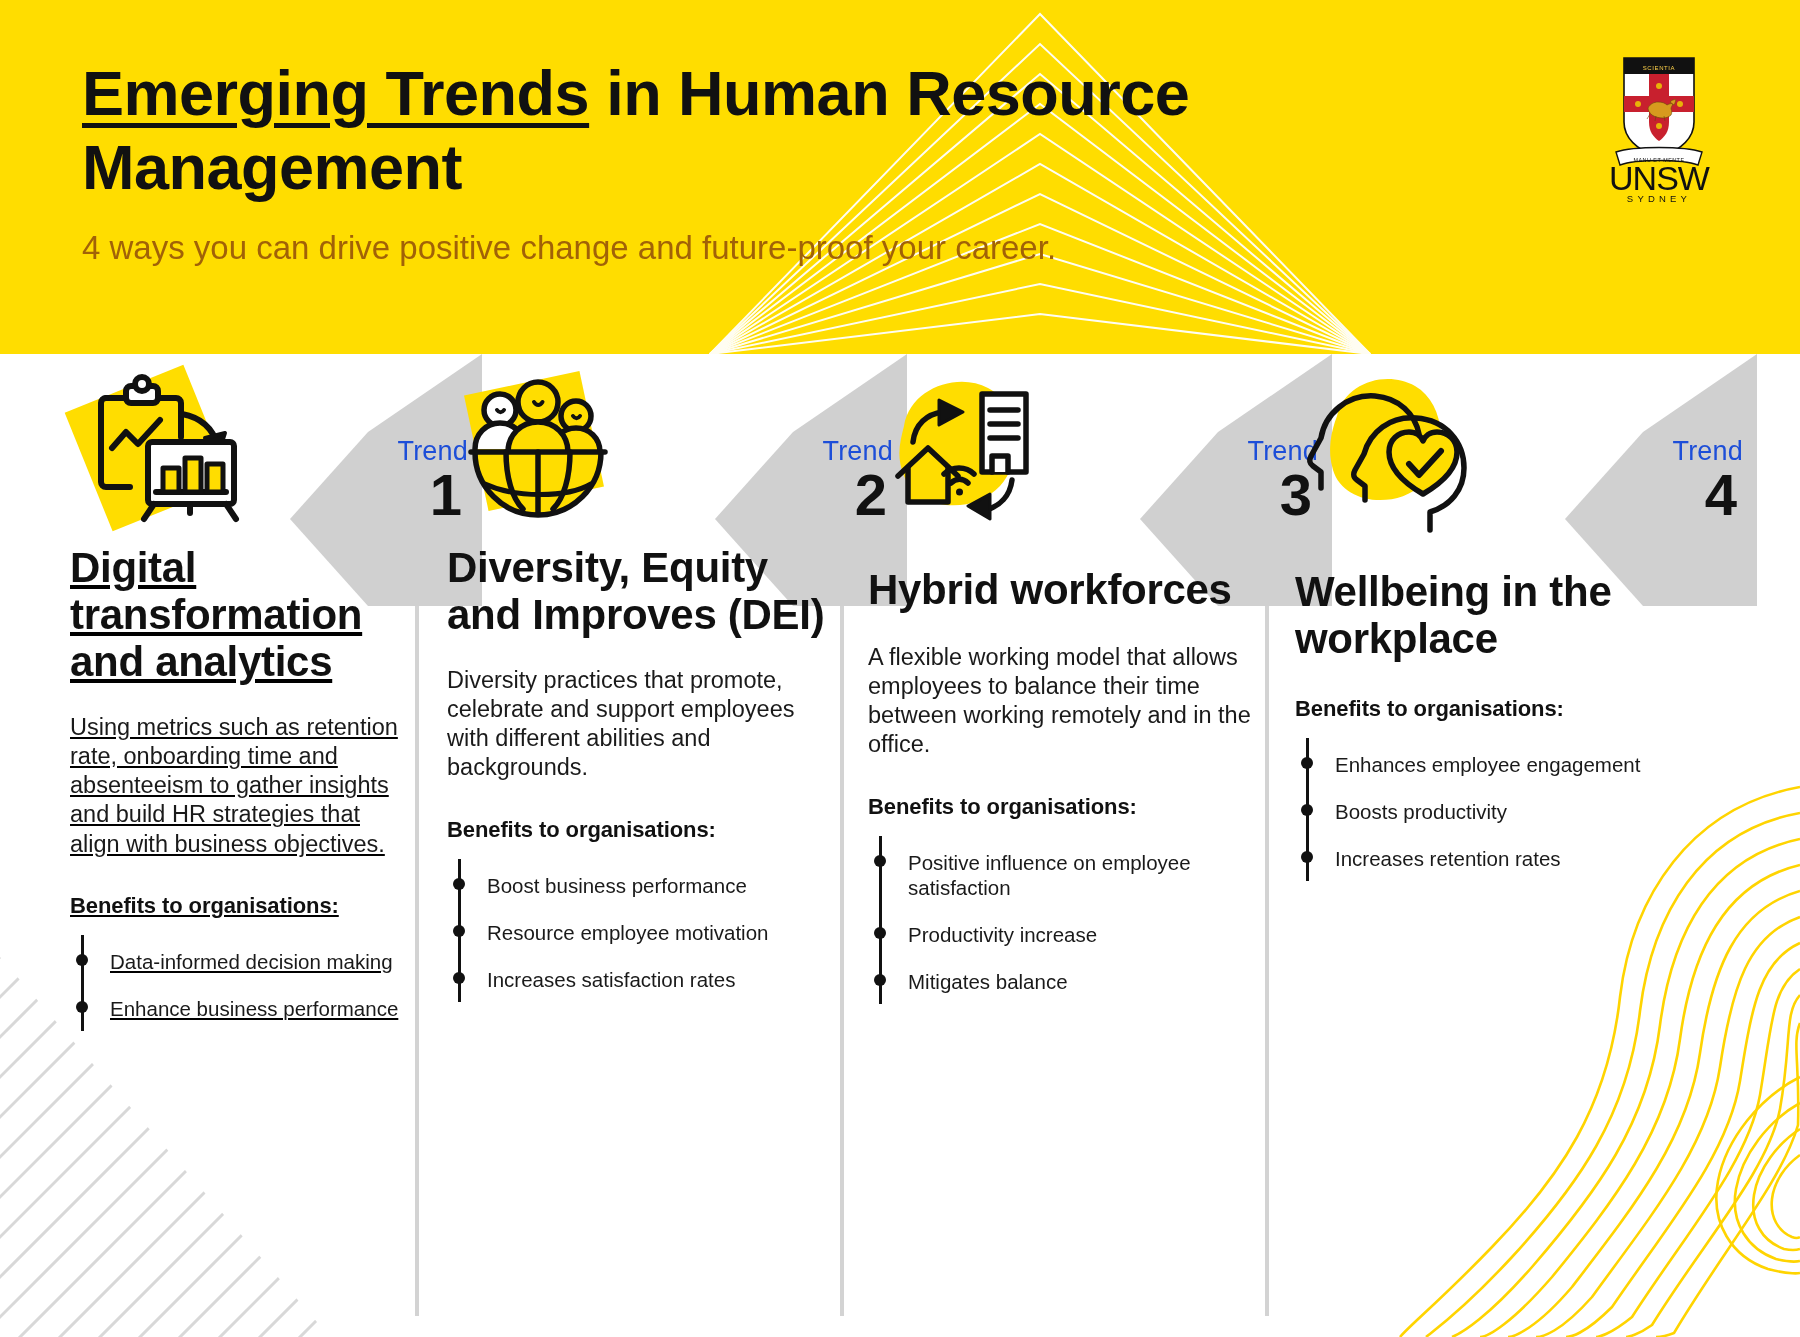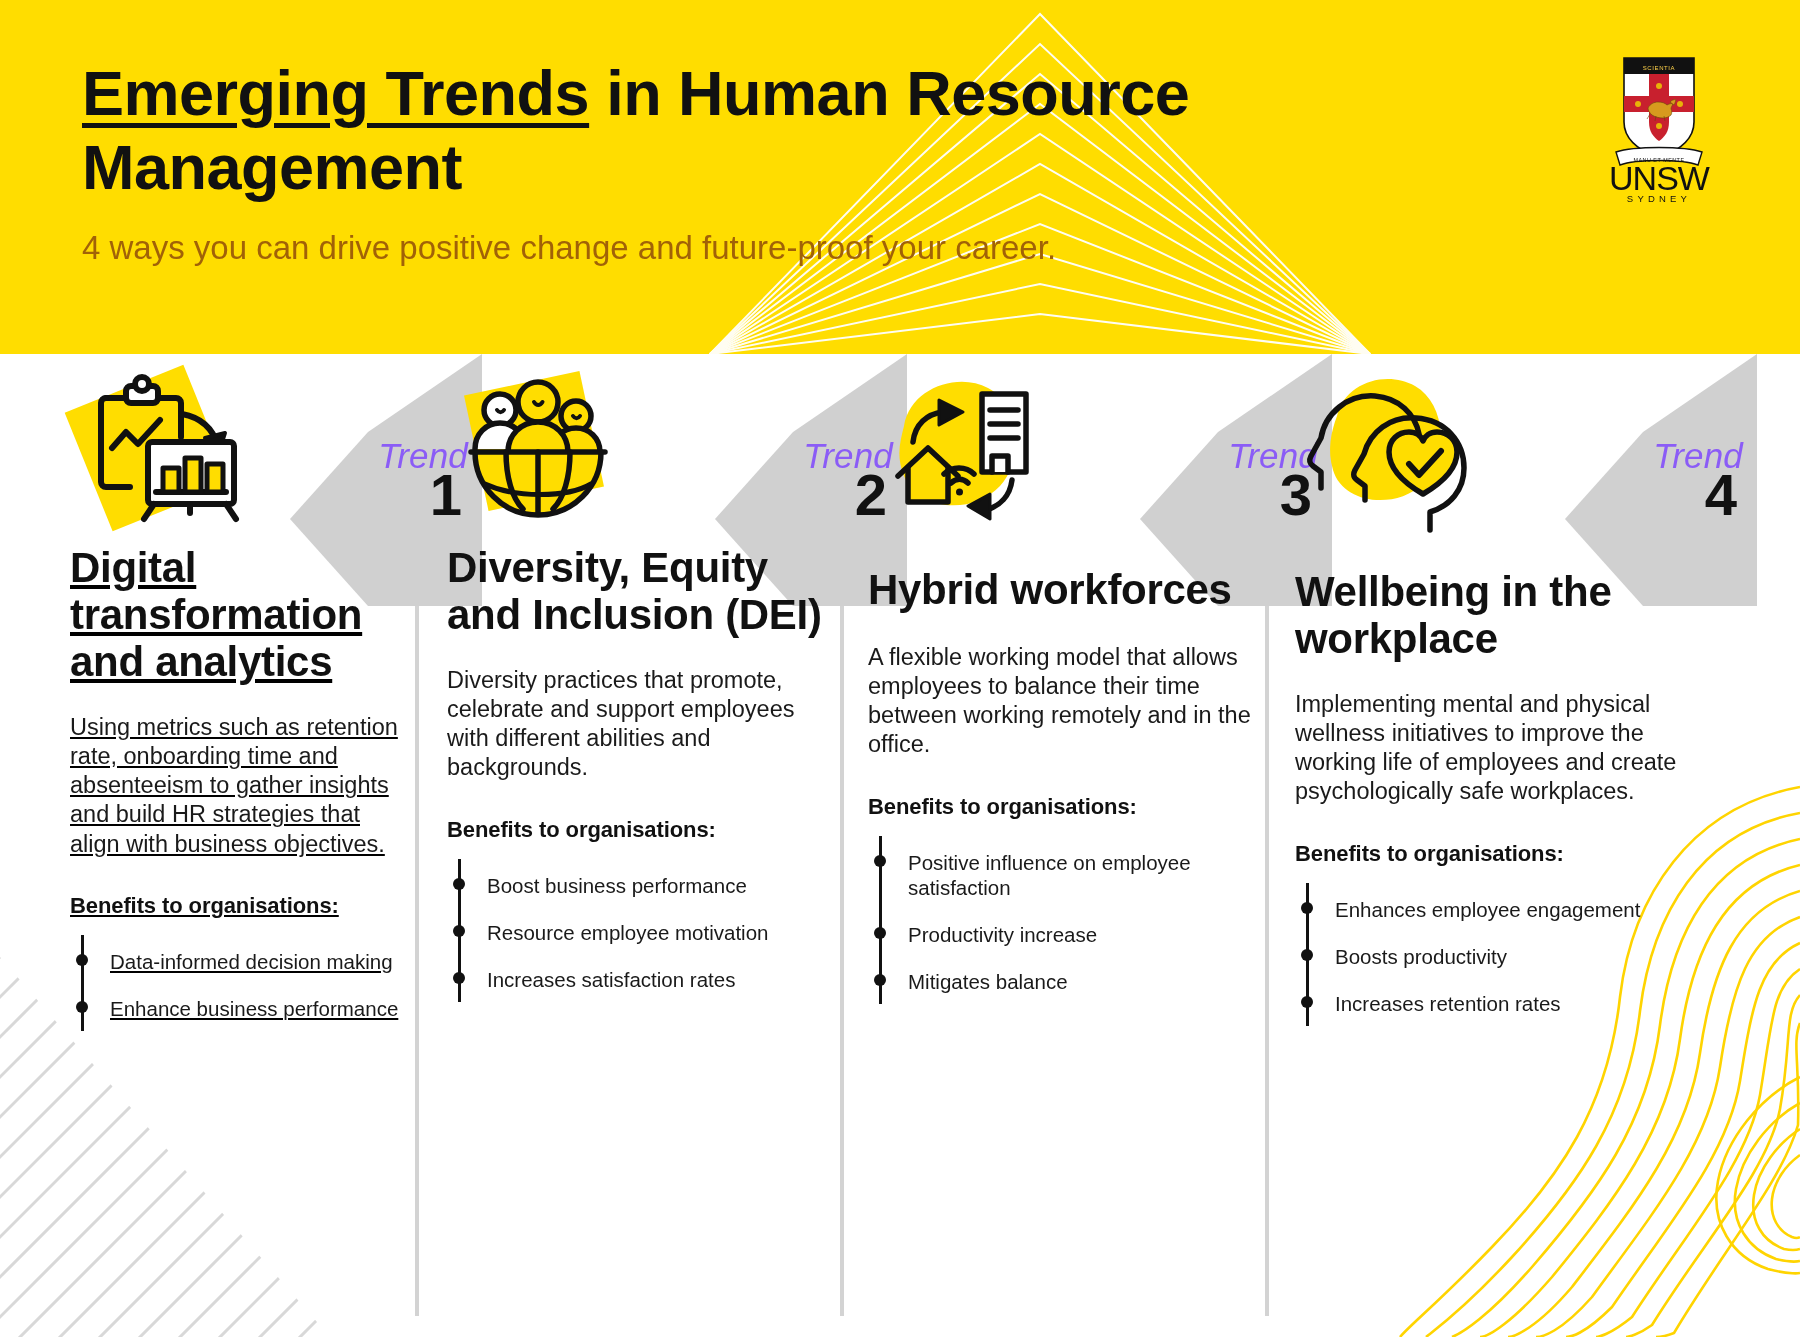--- a/index.html
+++ b/index.html
@@ -119,25 +119,24 @@
     top: 0;
     width: 192px;
     height: 252px;
     z-index: 2;
     pointer-events: none;
   }
   .trend-badge .tb-label {
     position: absolute;
     right: 14px;
     top: 82px;
-    font-size: 35px;
+    font-size: 27px;
     font-weight: 500;
-    color: #8b5cf6;
+    color: #1d4ed8;
     letter-spacing: 0.2px;
-    font-style: italic;
   }
   .trend-badge .tb-num {
     position: absolute;
     right: 20px;
     top: 112px;
     font-size: 58px;
     font-weight: 700;
     color: #111111;
     line-height: 1;
   }
@@ -421,21 +420,21 @@
               <path d="M24 88 a63 63 0 0 0 126 0" fill="#FFDD00"></path>
               <path d="M20 88 h134"></path>
               <path d="M87 88 v62"></path>
               <path d="M55 88 c0 25 6 46 17 57"></path>
               <path d="M119 88 c0 25 -6 46 -17 57"></path>
               <path d="M34 120 c30 14 82 14 106 0" stroke-width="5"></path>
             </g>
           </svg>
         </div>
 
-        <h2 class="col-title">Diversity, Equity and Inclusion (DEI)</h2>
+        <h2 class="col-title">Diversity, Equity and Improves (DEI)</h2>
         <p class="col-desc">Diversity practices that promote, celebrate and support employees with different abilities and backgrounds.</p>
         <p class="benefits-head">Benefits to organisations:</p>
         <ul class="benefits-list">
           <span class="spine"></span>
           <li><span class="dot"></span><span>Boost business performance</span></li>
           <li><span class="dot"></span><span>Resource employee motivation</span></li>
           <li><span class="dot"></span><span>Increases satisfaction rates</span></li>
         </ul>
       </div>
     </div>
@@ -507,21 +506,20 @@
 
               <path d="M66 136 v-14 l-8 -6 c-4 -3 -4 -6 -2 -10 l9 -16 c6 -22 26 -38 52 -36 c30 2 48 24 48 50 c0 22 -14 38 -34 44 l0 18"></path>
 
               <path d="M124 130 c-24 -14 -34 -28 -34 -42 c0 -12 9 -20 20 -20 c7 0 12 4 14 9 c2 -5 7 -9 14 -9 c11 0 20 8 20 20 c0 14 -10 28 -34 42 z" fill="#FFDD00"></path>
               <path d="M110 100 l10 11 l22 -24" stroke-width="6"></path>
             </g>
           </svg>
         </div>
 
         <h2 class="col-title">Wellbeing in the workplace</h2>
-        <p class="col-desc">Implementing mental and physical wellness initiatives to improve the working life of employees and create psychologically safe workplaces.</p>
         <p class="benefits-head">Benefits to organisations:</p>
         <ul class="benefits-list">
           <span class="spine"></span>
           <li><span class="dot"></span><span>Enhances employee engagement</span></li>
           <li><span class="dot"></span><span>Boosts productivity</span></li>
           <li><span class="dot"></span><span>Increases retention rates</span></li>
         </ul>
       </div>
     </div>
 

